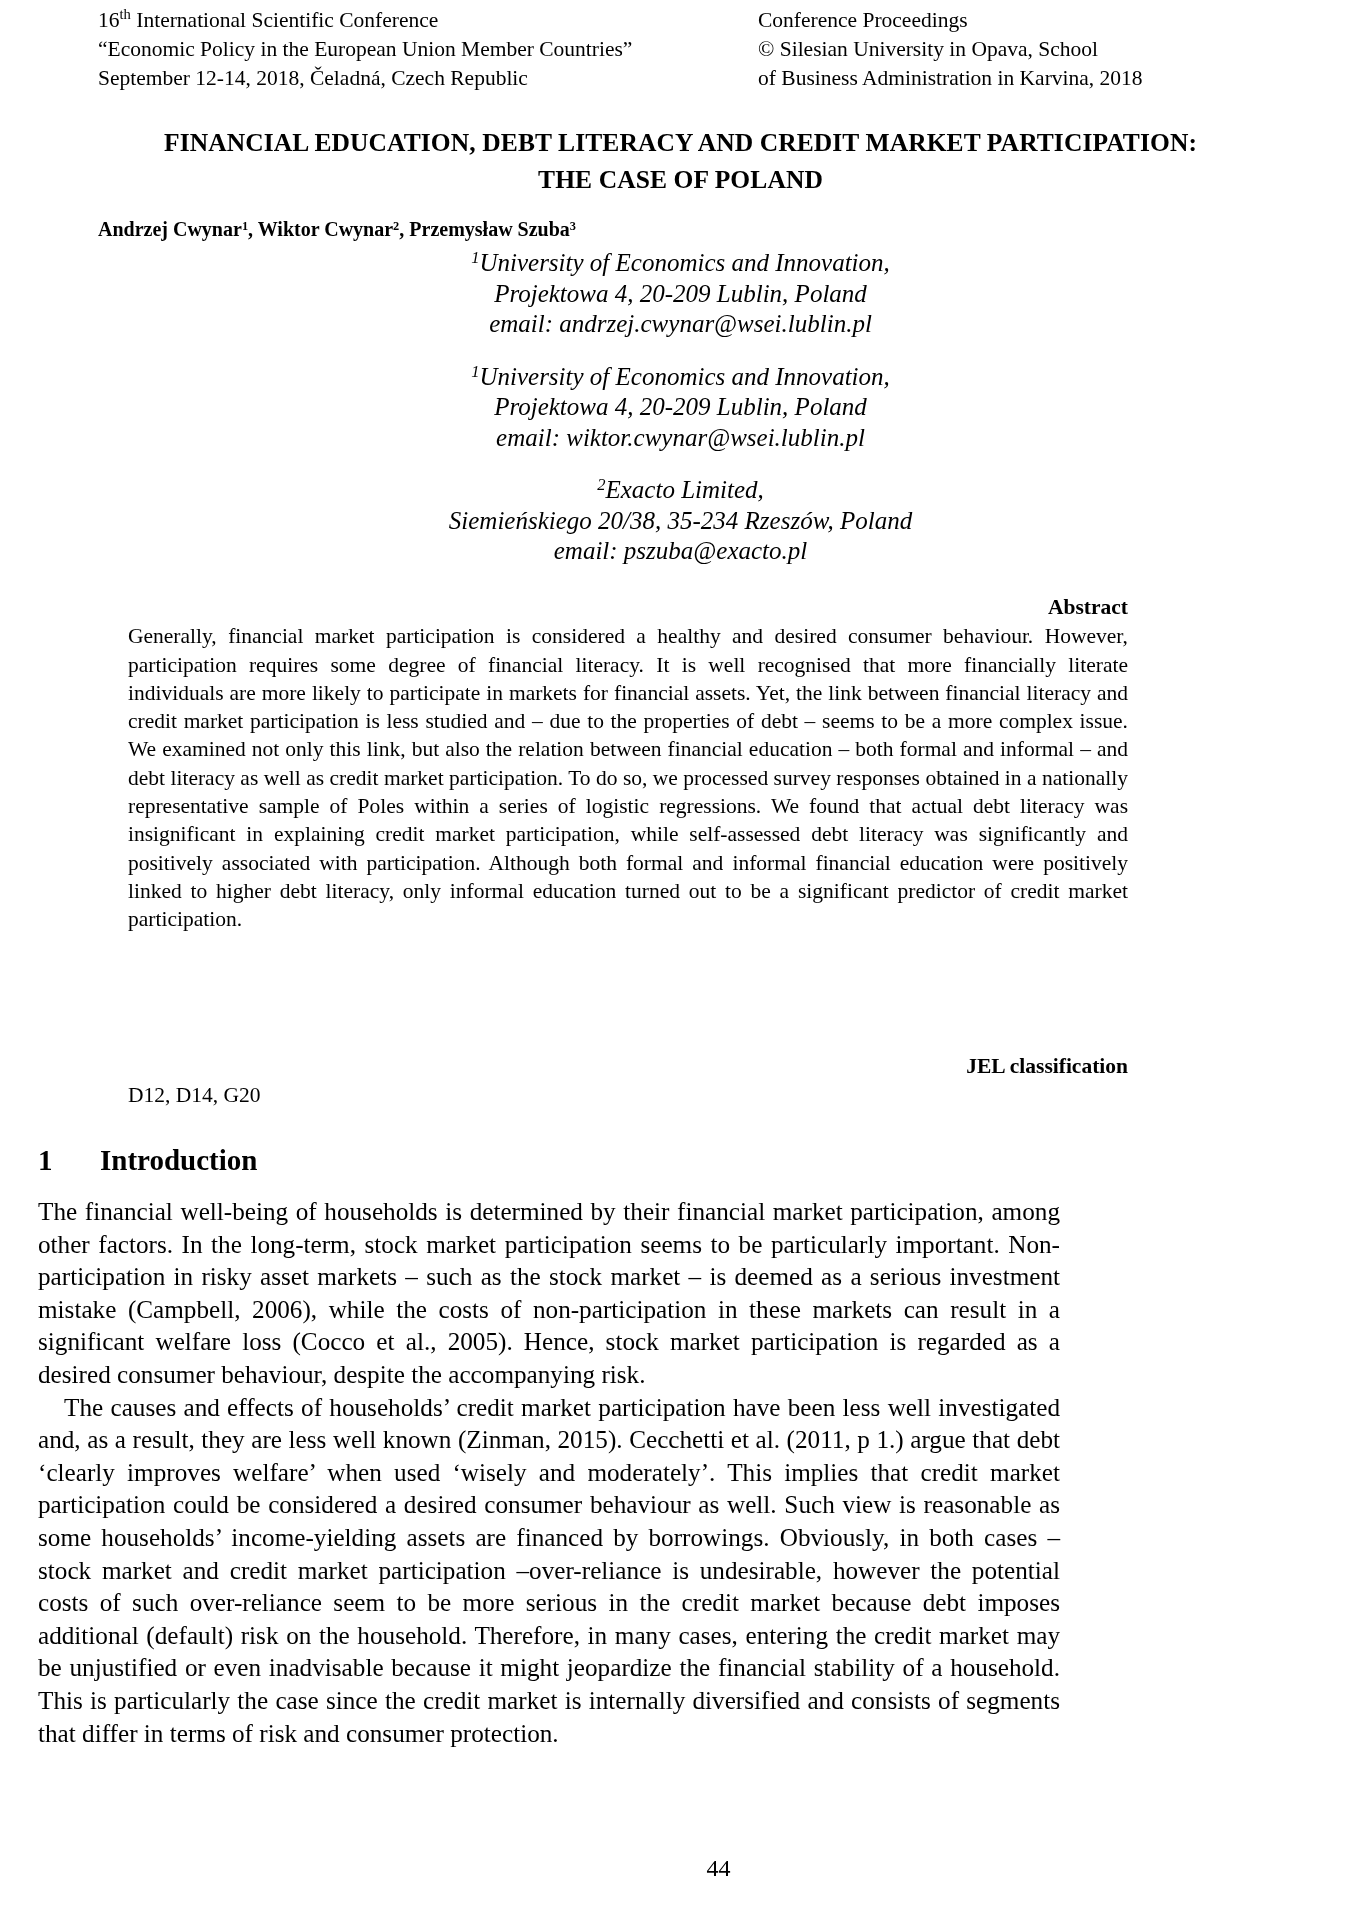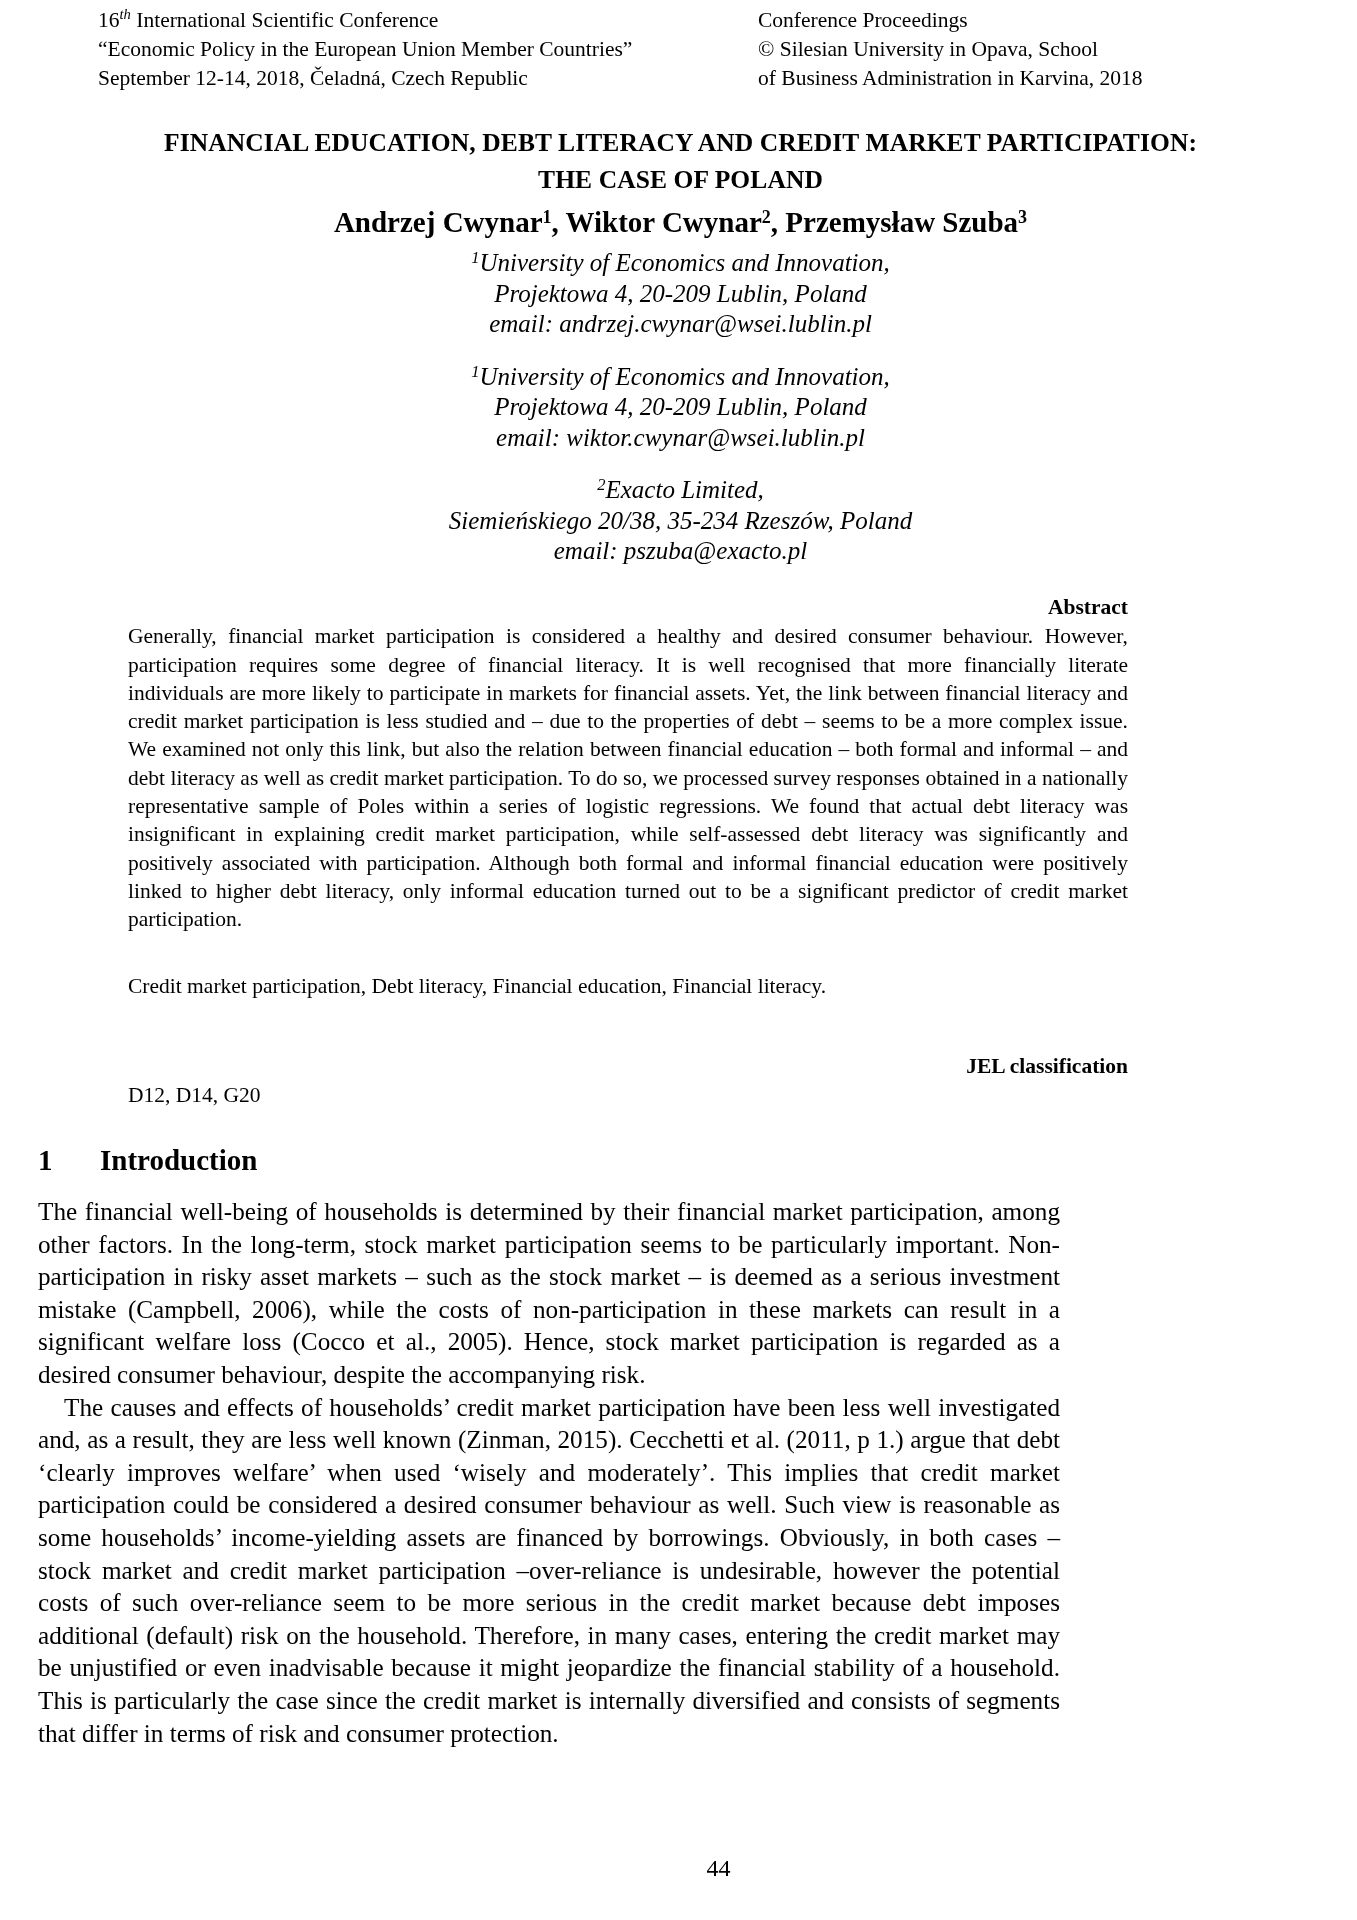--- a/index.html
+++ b/index.html
@@ -31,44 +31,43 @@
     top: 6px;
     width: 1170px;
     display: flex;
     justify-content: flex-start;
     font-size: 21.5px;
     line-height: 29px;
   }
   .runhead-col-left { width: 660px; }
   .runhead-col-right { width: 500px; }
   .runhead div { white-space: nowrap; }
-  .sup-small { font-size: 0.68em; vertical-align: 0.55em; line-height: 0; font-style: italic; }
+  .sup-small { font-size: 0.68em; vertical-align: 0.55em; line-height: 0; }
 
   
   .title {
     position: absolute;
     left: 98px;
     top: 124px;
     width: 1165px;
     text-align: center;
     font-weight: bold;
     font-size: 25.5px;
     line-height: 37px;
     letter-spacing: 0.1px;
   }
 
   
   .authors {
     position: absolute;
     left: 98px;
-    top: 205px;
+    top: 212px;
     width: 1165px;
-    text-align: center;
-    font-weight: bold;
-    font-size: 29px;
+    font-weight: bold;
+    font-size: 20px;
     line-height: 34px;
   }
   .authors sup { font-size: 0.62em; vertical-align: 0.52em; line-height: 0; font-weight: bold; }
 
   
   .affils {
     position: absolute;
     left: 98px;
     top: 248px;
     width: 1165px;
@@ -182,21 +181,20 @@
       <div>email: pszuba@exacto.pl</div>
     </div>
   </div>
 
   <div class="metasec" id="abstract-section">
     <div class="h">Abstract</div>
     <div class="justify">Generally, financial market participation is considered a healthy and desired consumer behaviour. However, participation requires some degree of financial literacy. It is well recognised that more financially literate individuals are more likely to participate in markets for financial assets. Yet, the link between financial literacy and credit market participation is less studied and – due to the properties of debt – seems to be a more complex issue. We examined not only this link, but also the relation between financial education – both formal and informal – and debt literacy as well as credit market participation. To do so, we processed survey responses obtained in a nationally representative sample of Poles within a series of logistic regressions. We found that actual debt literacy was insignificant in explaining credit market participation, while self-assessed debt literacy was significantly and positively associated with participation. Although both formal and informal financial education were positively linked to higher debt literacy, only informal education turned out to be a significant predictor of credit market participation.</div>
   </div>
 
   <div class="metasec" id="keywords-section">
-    <div>Credit market participation, Debt literacy, Financial education, Financial literacy.</div>
   </div>
 
   <div class="metasec" id="jel-section">
     <div class="h">JEL classification</div>
     <div>D12, D14, G20</div>
   </div>
 
   <div class="sec-heading">
     <span class="sec-num">1</span>
     <span>Introduction</span>

